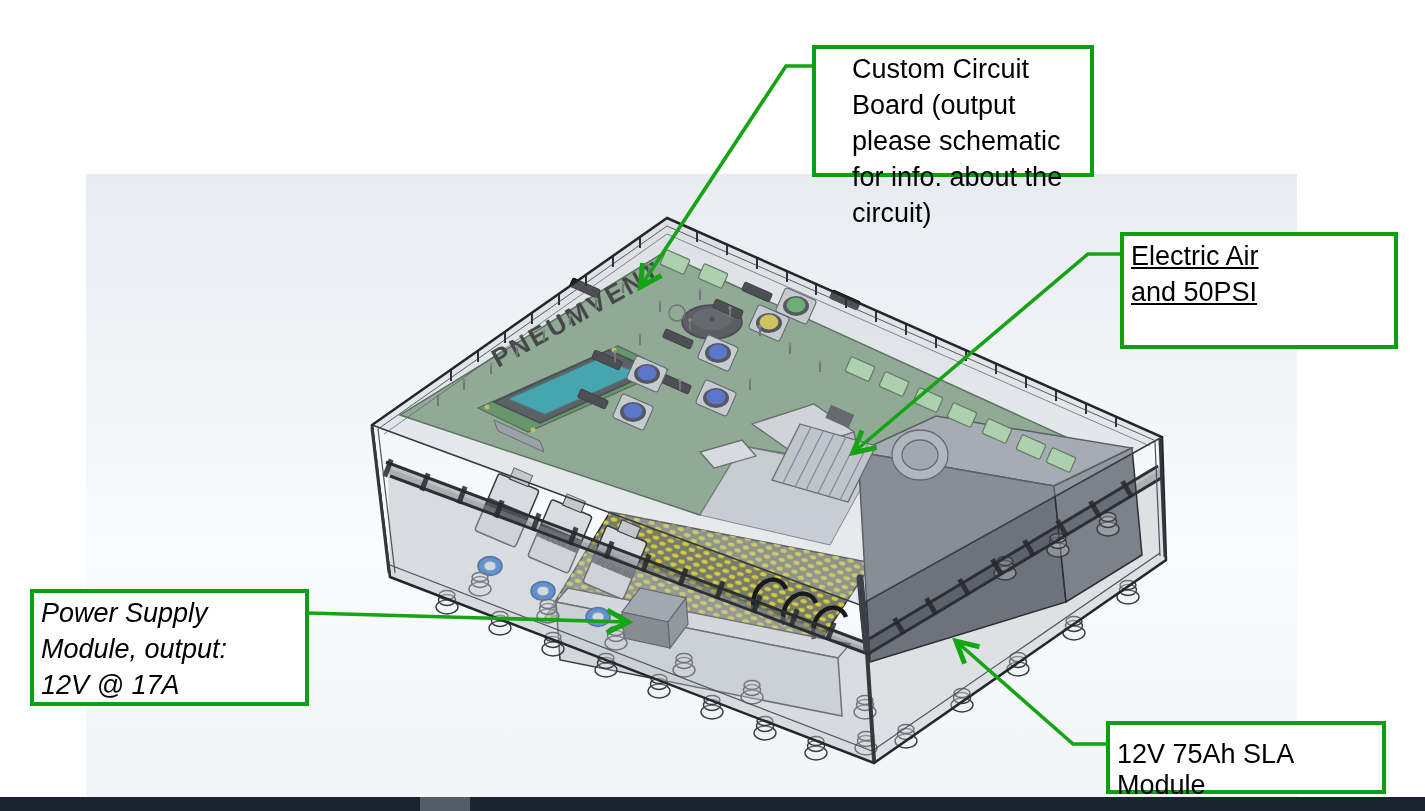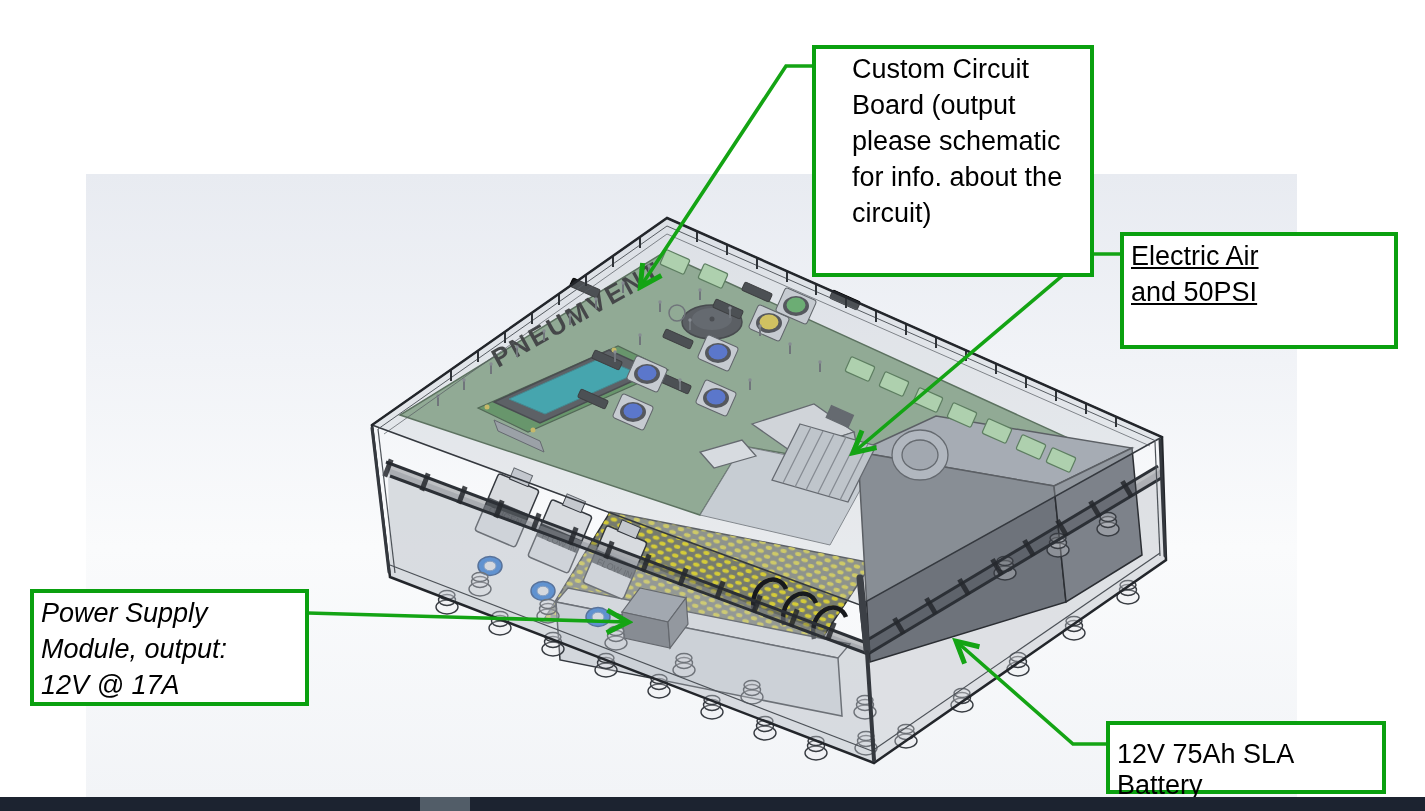--- a/index.html
+++ b/index.html
@@ -344,41 +344,41 @@
     </g>
 
     <g fill="none" stroke="#14a414" stroke-width="3.6">
       <polyline points="812,66 786,66 641,286" marker-end="url(#ah)"></polyline>
       <polyline points="1120,254 1088,254 854,452" marker-end="url(#ah)"></polyline>
       <polyline points="308,613 627,622" marker-end="url(#ah)"></polyline>
       <polyline points="1106,744 1073,744 957,642" marker-end="url(#ah)"></polyline>
     </g>
   </svg>
 
-  <div class="callout" id="co-board" style="left:812px;top:45px;width:282px;height:232px;padding-left:36px;">
+  <div class="callout" id="co-board" style="left:812px;top:45px;width:282px;height:132px;padding-left:36px;">
     <div>Custom Circuit</div>
     <div>Board (output</div>
     <div>please schematic</div>
     <div>for info. about the</div>
     <div>circuit)</div>
   </div>
 
   <div class="callout" id="co-compressor" style="left:1120px;top:232px;width:278px;height:117px;text-decoration:underline;">
     <div>Electric Air</div>
     <div>and 50PSI</div>
   </div>
 
   <div class="callout" id="co-psu" style="left:30px;top:589px;width:279px;height:117px;font-style:italic;">
     <div>Power Supply</div>
     <div>Module, output:</div>
     <div>12V @ 17A</div>
   </div>
 
   <div class="callout" id="co-battery" style="left:1106px;top:721px;width:280px;height:73px;">
     <div>12V 75Ah SLA</div>
-    <div>Battery</div>
+    <div>Module</div>
   </div>
 
   <div id="bottombar">
     <div id="bottombar-thumb"></div>
   </div>
 
 </div>
 
 </body></html>

